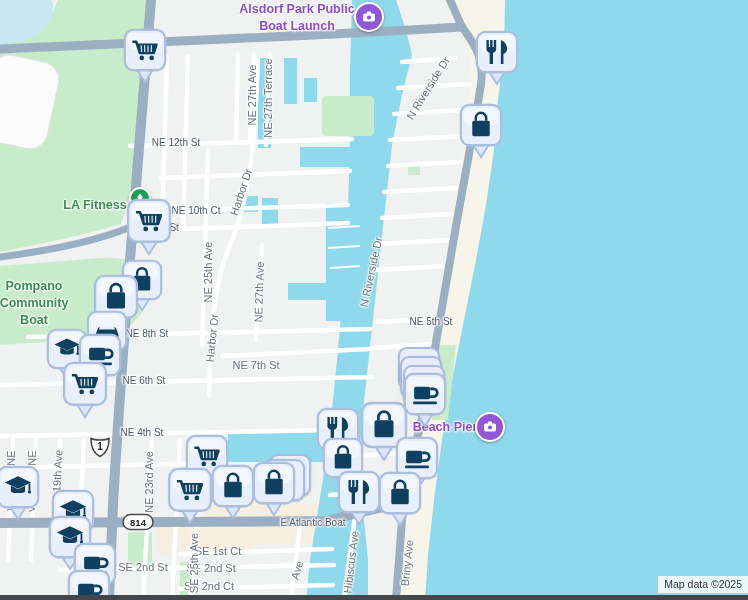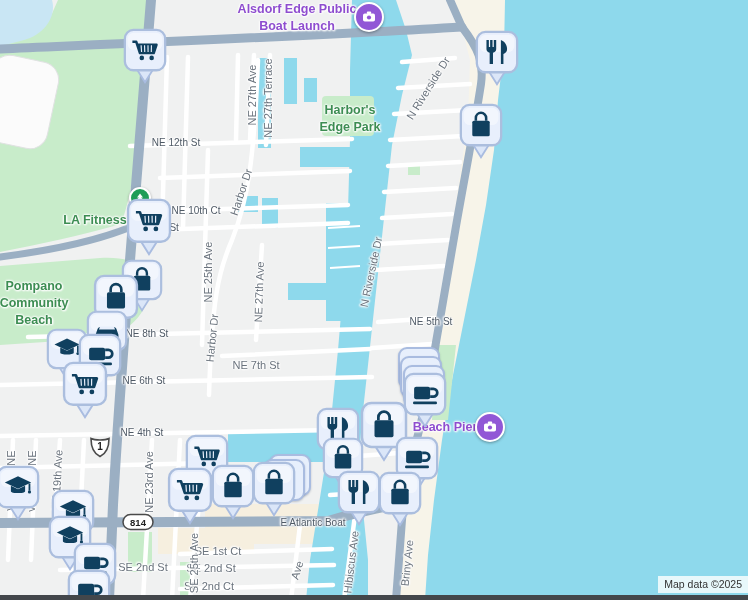--- a/index.html
+++ b/index.html
@@ -156,28 +156,26 @@
     <div class="st" style="left: 149px; top: 482px; transform: translate(-50%, -50%) rotate(-90deg);">NE 23rd Ave</div>
     <div class="st" style="left: 57px; top: 480px; transform: translate(-50%, -50%) rotate(-87deg);">NE 19th Ave</div>
     <div class="st" style="left: 11px; top: 458px; transform: translate(-50%, -50%) rotate(-90deg);">NE</div>
     <div class="st" style="left: 32px; top: 458px; transform: translate(-50%, -50%) rotate(-90deg);">NE</div>
     <div class="st" style="left: 9px; top: 505px; transform: translate(-50%, -50%) rotate(-90deg);">ve</div>
     <div class="st" style="left: 31px; top: 506px; transform: translate(-50%, -50%) rotate(-90deg);">ve</div>
     <div class="st" style="left: 194px; top: 563px; transform: translate(-50%, -50%) rotate(-90deg);">SE 25th Ave</div>
     <div class="st" style="left: 351px; top: 562px; transform: translate(-50%, -50%) rotate(-83deg);">Hibiscus Ave</div>
     <div class="st" style="left: 407px; top: 563px; transform: translate(-50%, -50%) rotate(-84deg);">Briny Ave</div>
     <div class="st" style="left: 297px; top: 570px; transform: translate(-50%, -50%) rotate(-72deg);">Ave</div>
-    <div class="poi purple" style="left: 297px; top: 18px;">Alsdorf Edge Public
+    <div class="poi purple" style="left: 297px; top: 18px;">Alsdorf Park Public
 Boat Launch</div>
-    <div class="poi green" style="left: 350px; top: 119px;">Harbor's
-Edge Park</div>
-    <div class="poi green" style="left: 95px; top: 220px;">LA Fitness</div>
+    <div class="poi green" style="left: 95px; top: 205px;">LA Fitness</div>
     <div class="poi green" style="left: 34px; top: 303px;">Pompano
 Community
-Beach</div>
+Boat</div>
     <div class="poi purple" style="left: 445px; top: 427px;">Beach Pier</div>
     <div class="badge" style="left: 100px; top: 449px;"><svg width="22" height="24" viewBox="0 0 22 24">
       <path d="M2 3.5 C6 5.5 16 5.5 20 3.5 C20 12 17.5 18.5 11 21.5 C4.5 18.5 2 12 2 3.5 Z" fill="#fff" stroke="#4a4a4a" stroke-width="1.6"></path>
       <text x="11" y="15" text-anchor="middle" font-size="10" font-weight="bold" font-family="Liberation Sans, sans-serif" fill="#222">1</text>
       </svg></div>
     <div class="badge" style="left: 138px; top: 524px;"><svg width="32" height="18" viewBox="0 0 32 18">
       <rect x="1" y="1.5" width="30" height="15" rx="7.5" fill="#fff" stroke="#4a4a4a" stroke-width="1.5"></rect>
       <text x="16" y="12.5" text-anchor="middle" font-size="9.5" font-weight="bold" font-family="Liberation Sans, sans-serif" fill="#222">814</text>
       </svg></div>
     <div class="dot" style="width: 26px; height: 26px; left: 354px; top: 2px; background: rgb(145, 87, 214);">

